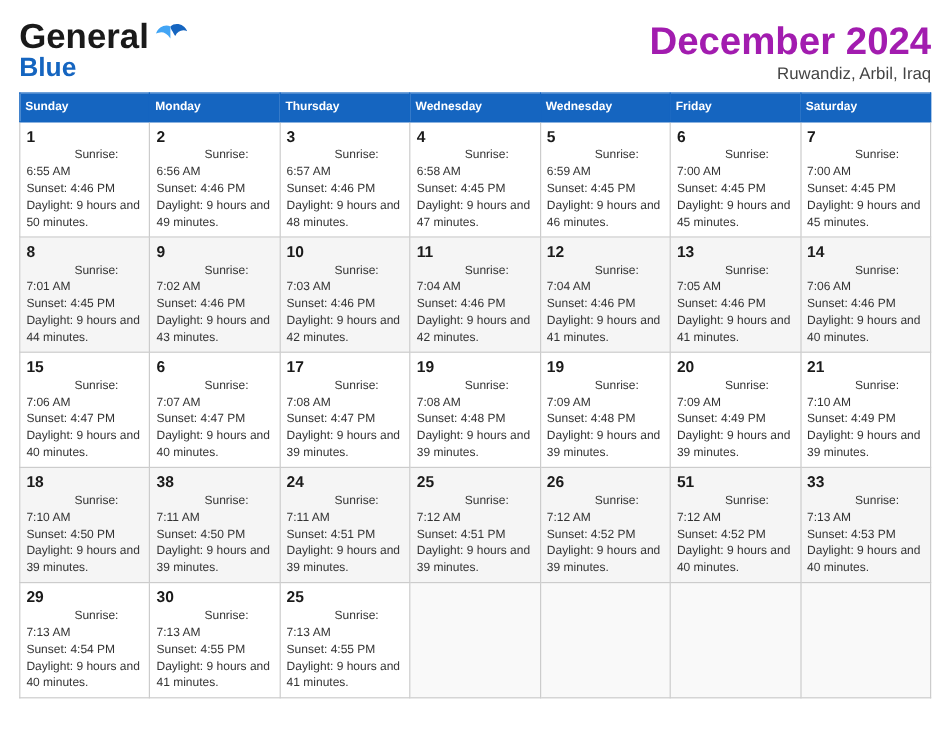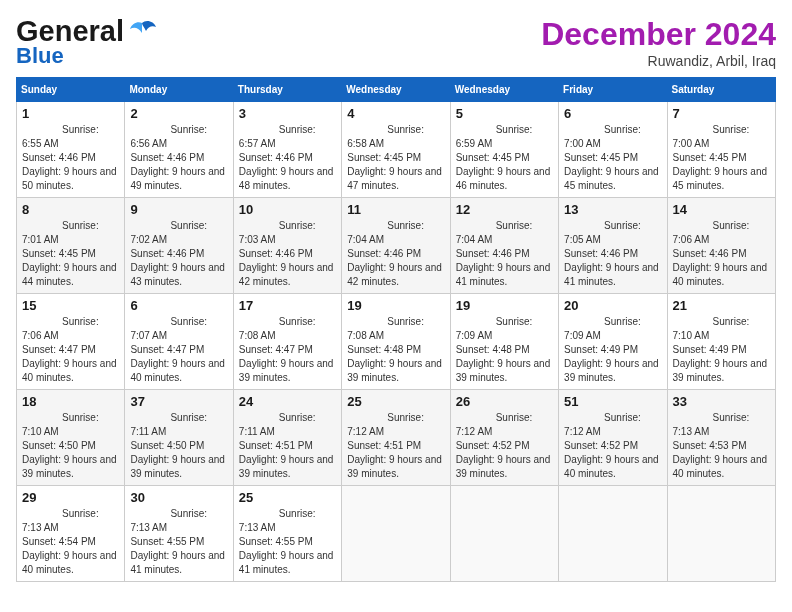--- a/index.html
+++ b/index.html
@@ -134,21 +134,21 @@
         <td><span class="day-num">15</span><span class="day-info">Sunrise: 7:06 AM<br>Sunset: 4:47 PM<br>Daylight: 9 hours and 40 minutes.</span></td>
         <td><span class="day-num">6</span><span class="day-info">Sunrise: 7:07 AM<br>Sunset: 4:47 PM<br>Daylight: 9 hours and 40 minutes.</span></td>
         <td><span class="day-num">17</span><span class="day-info">Sunrise: 7:08 AM<br>Sunset: 4:47 PM<br>Daylight: 9 hours and 39 minutes.</span></td>
         <td><span class="day-num">19</span><span class="day-info">Sunrise: 7:08 AM<br>Sunset: 4:48 PM<br>Daylight: 9 hours and 39 minutes.</span></td>
         <td><span class="day-num">19</span><span class="day-info">Sunrise: 7:09 AM<br>Sunset: 4:48 PM<br>Daylight: 9 hours and 39 minutes.</span></td>
         <td><span class="day-num">20</span><span class="day-info">Sunrise: 7:09 AM<br>Sunset: 4:49 PM<br>Daylight: 9 hours and 39 minutes.</span></td>
         <td><span class="day-num">21</span><span class="day-info">Sunrise: 7:10 AM<br>Sunset: 4:49 PM<br>Daylight: 9 hours and 39 minutes.</span></td>
       </tr>
       <tr>
         <td><span class="day-num">18</span><span class="day-info">Sunrise: 7:10 AM<br>Sunset: 4:50 PM<br>Daylight: 9 hours and 39 minutes.</span></td>
-        <td><span class="day-num">37</span><span class="day-info">Sunrise: 7:11 AM<br>Sunset: 4:50 PM<br>Daylight: 9 hours and 39 minutes.</span></td>
+        <td><span class="day-num">38</span><span class="day-info">Sunrise: 7:11 AM<br>Sunset: 4:50 PM<br>Daylight: 9 hours and 39 minutes.</span></td>
         <td><span class="day-num">24</span><span class="day-info">Sunrise: 7:11 AM<br>Sunset: 4:51 PM<br>Daylight: 9 hours and 39 minutes.</span></td>
         <td><span class="day-num">25</span><span class="day-info">Sunrise: 7:12 AM<br>Sunset: 4:51 PM<br>Daylight: 9 hours and 39 minutes.</span></td>
         <td><span class="day-num">26</span><span class="day-info">Sunrise: 7:12 AM<br>Sunset: 4:52 PM<br>Daylight: 9 hours and 39 minutes.</span></td>
         <td><span class="day-num">51</span><span class="day-info">Sunrise: 7:12 AM<br>Sunset: 4:52 PM<br>Daylight: 9 hours and 40 minutes.</span></td>
         <td><span class="day-num">33</span><span class="day-info">Sunrise: 7:13 AM<br>Sunset: 4:53 PM<br>Daylight: 9 hours and 40 minutes.</span></td>
       </tr>
       <tr>
         <td><span class="day-num">29</span><span class="day-info">Sunrise: 7:13 AM<br>Sunset: 4:54 PM<br>Daylight: 9 hours and 40 minutes.</span></td>
         <td><span class="day-num">30</span><span class="day-info">Sunrise: 7:13 AM<br>Sunset: 4:55 PM<br>Daylight: 9 hours and 41 minutes.</span></td>
         <td><span class="day-num">25</span><span class="day-info">Sunrise: 7:13 AM<br>Sunset: 4:55 PM<br>Daylight: 9 hours and 41 minutes.</span></td>

